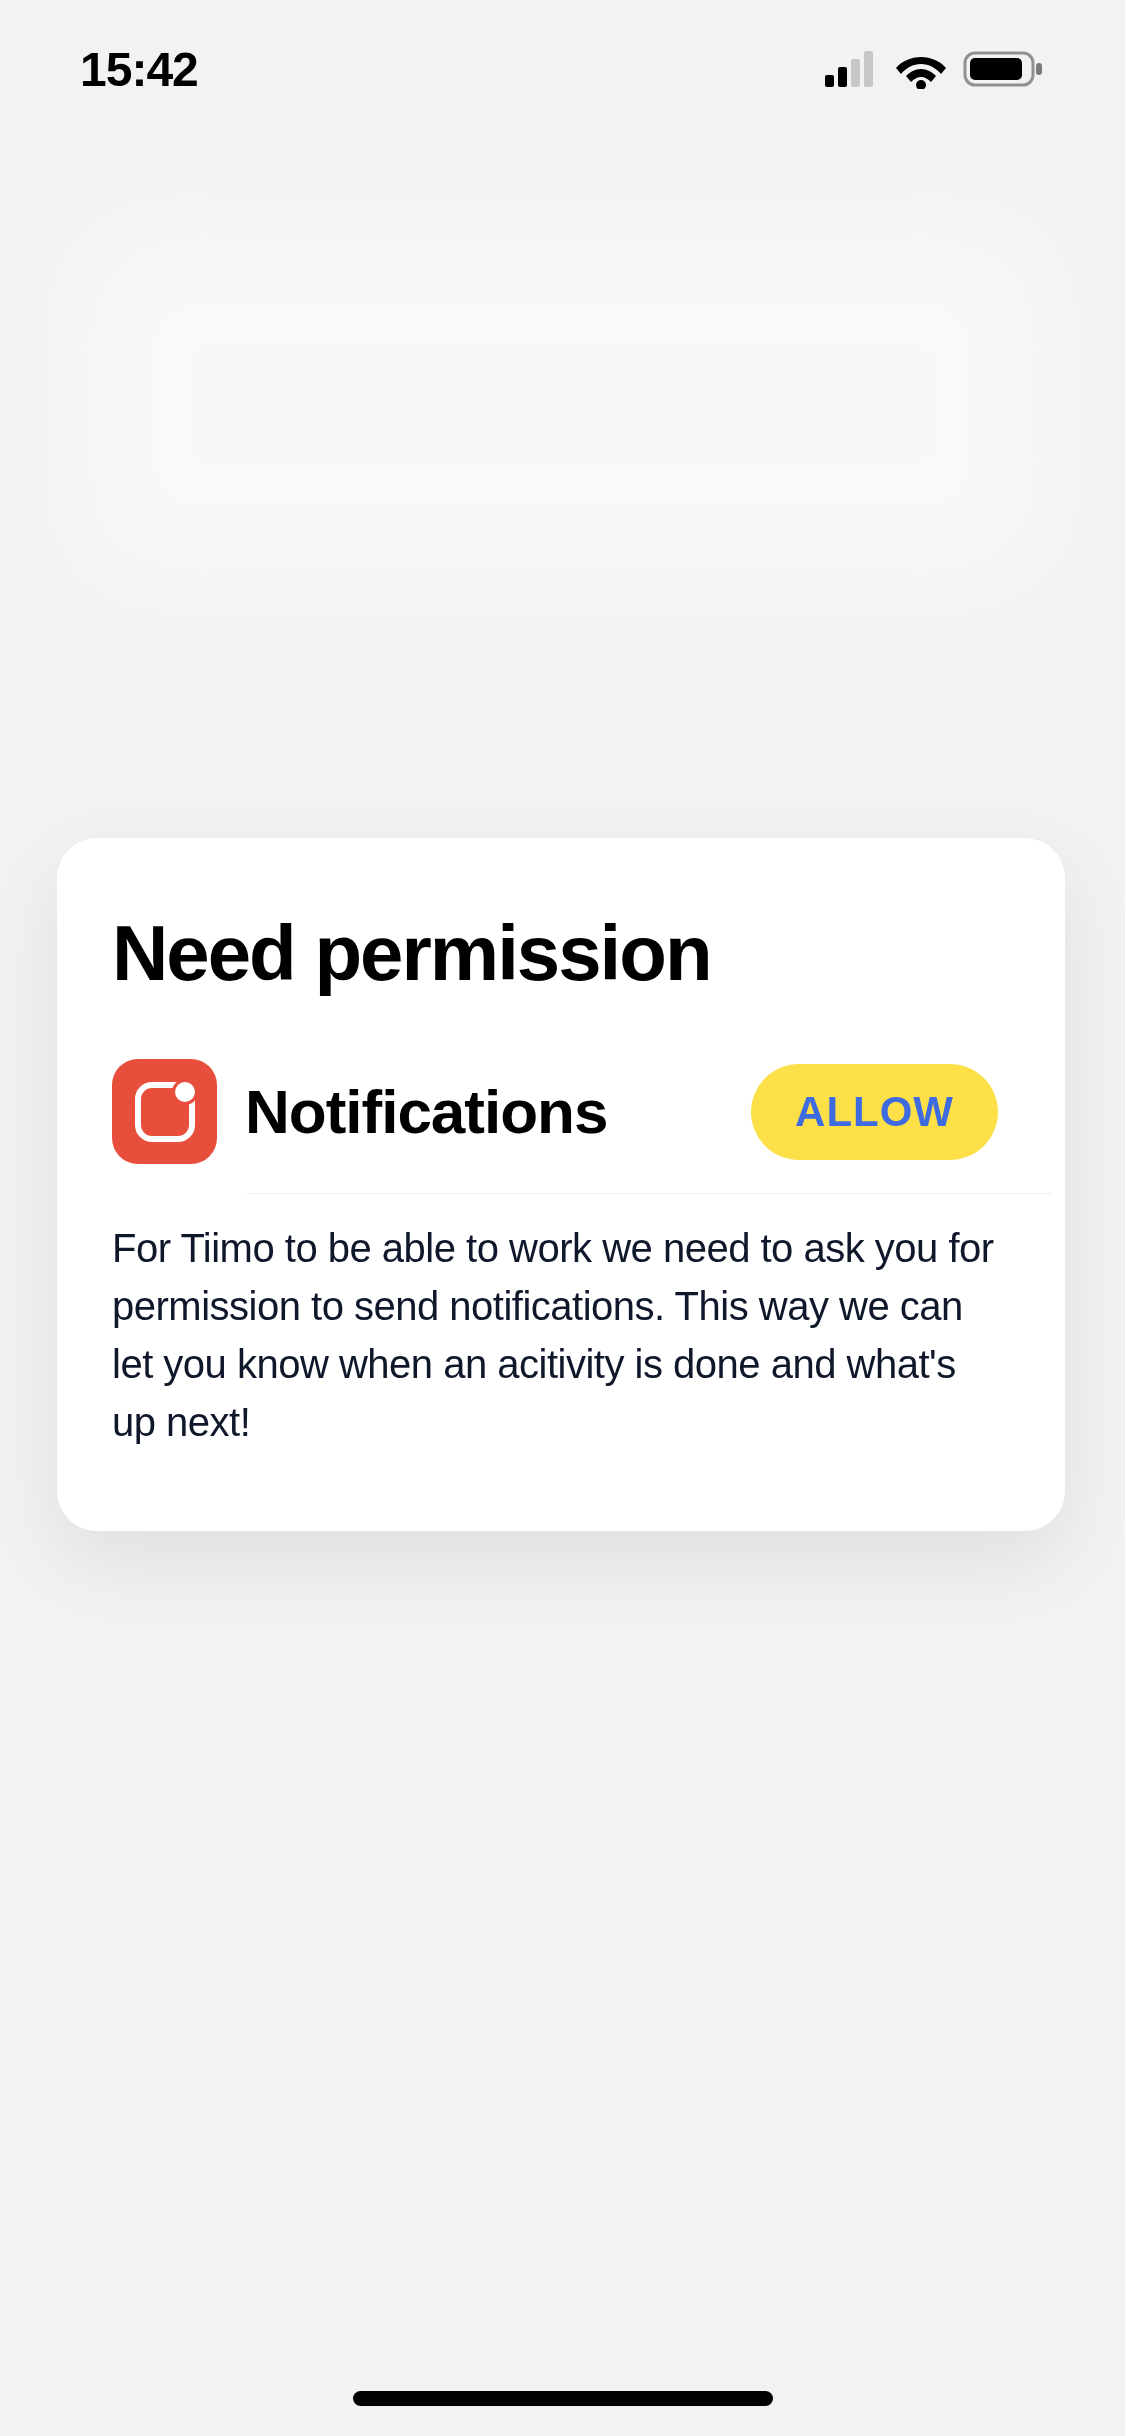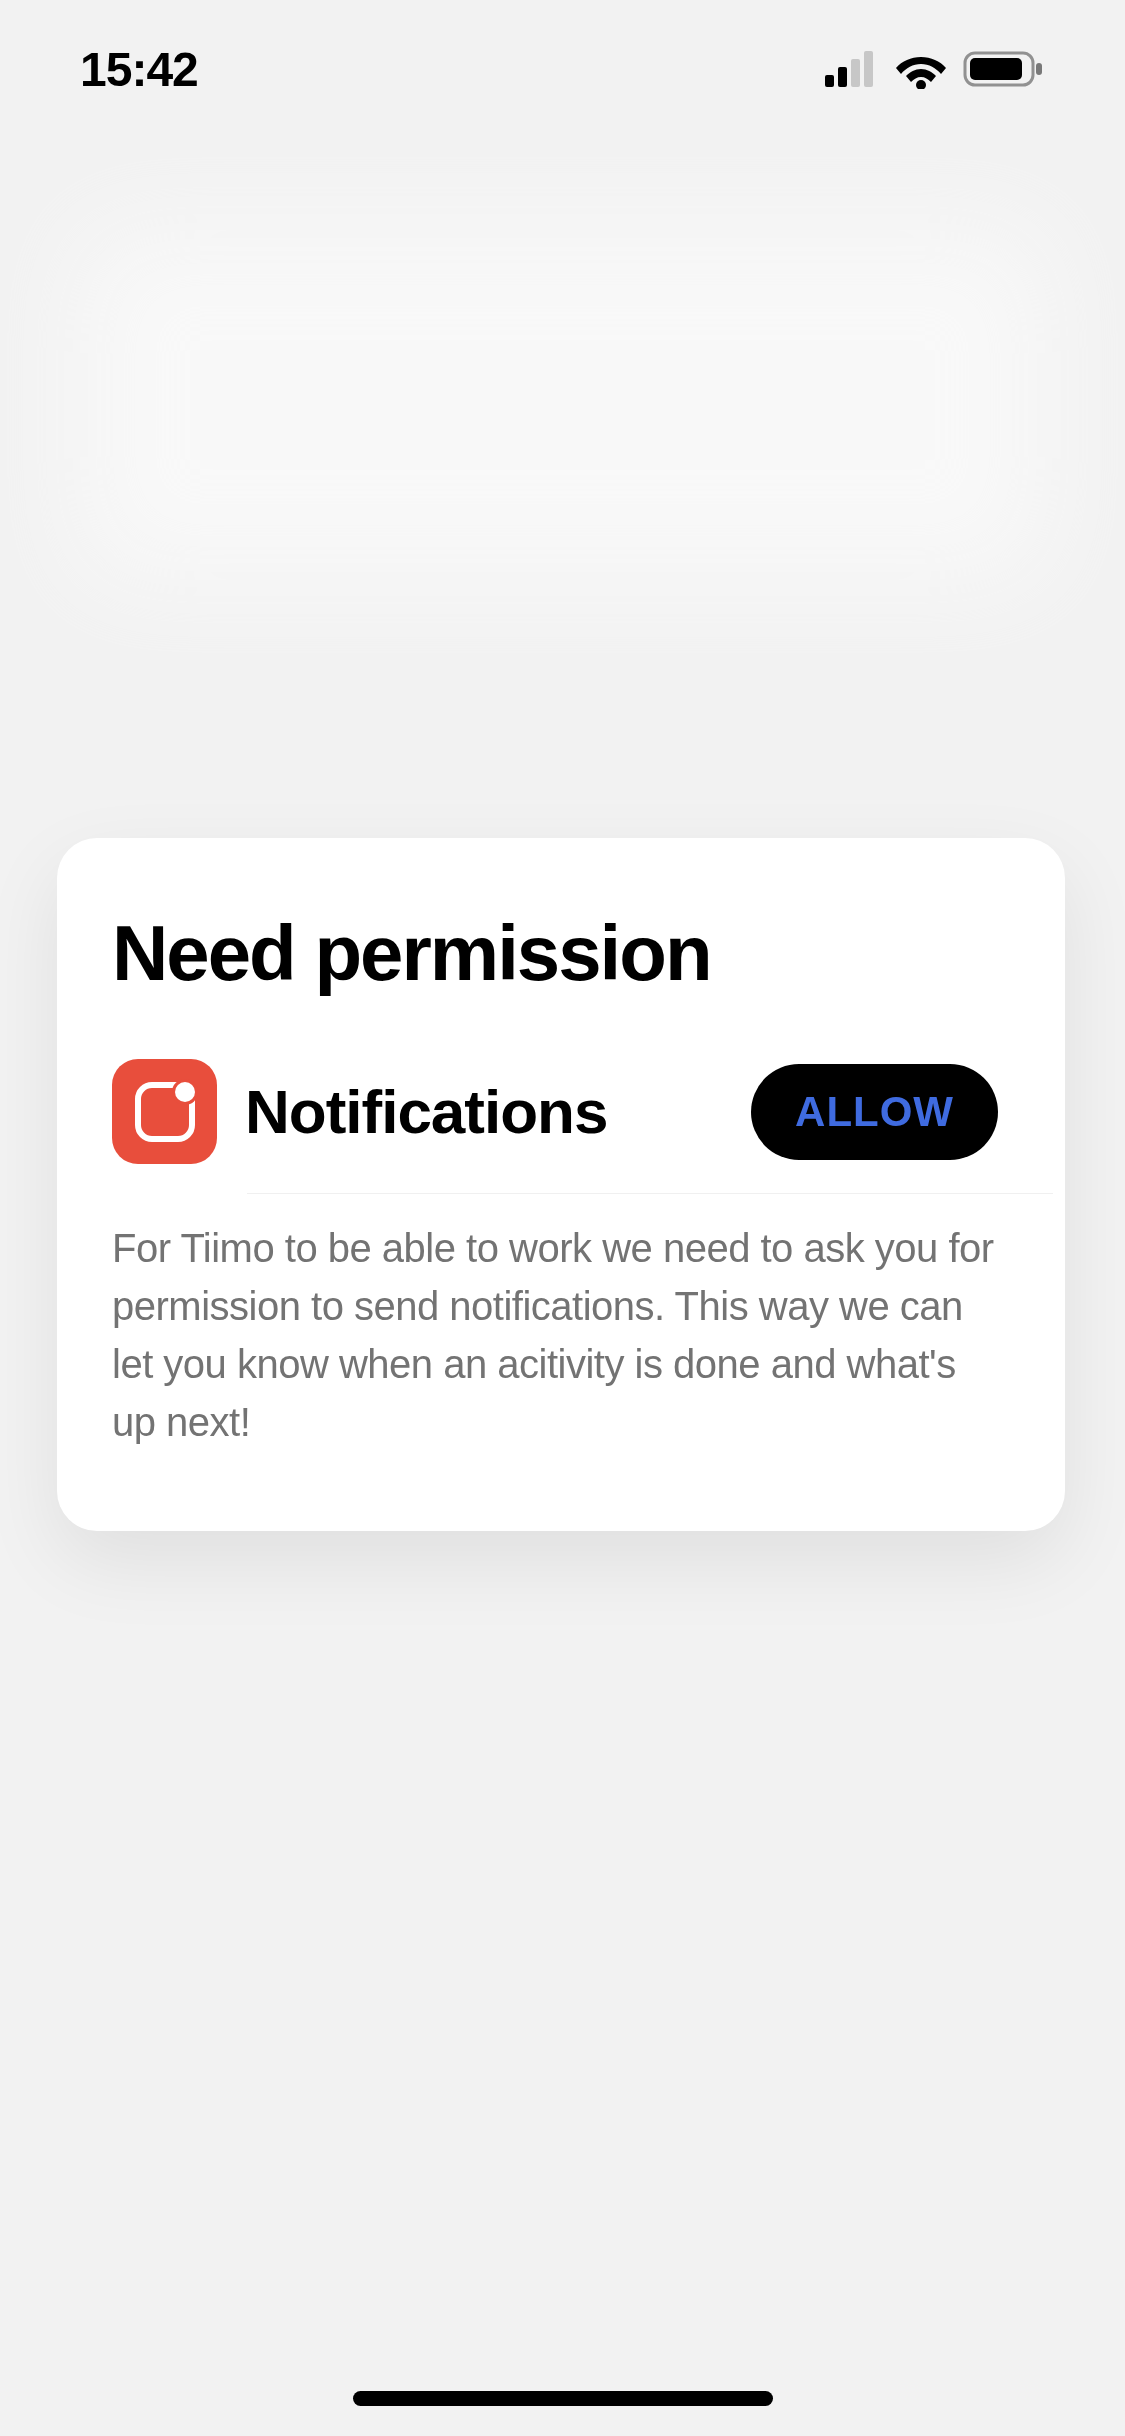--- a/index.html
+++ b/index.html
@@ -91,35 +91,35 @@
       flex-shrink: 0;
     }
     .permission-label {
       font-size: 62px;
       font-weight: 600;
       color: #000;
       letter-spacing: -1px;
       flex: 1;
     }
     .allow-button {
-      background: #000000;
+      background: #fde047;
       border: none;
       border-radius: 50px;
       padding: 24px 44px;
       font-size: 42px;
       font-weight: 700;
       color: #3f6be0;
       letter-spacing: 1px;
       font-family: inherit;
       cursor: pointer;
     }
     .card-description {
       font-size: 40px;
       line-height: 1.45;
-      color: #737373;
+      color: #0f172a;
       padding: 0 55px;
       margin-top: 55px;
       letter-spacing: -0.5px;
     }
 
     
     .bg-blur {
       position: absolute;
       top: 230px;
       left: 80px;

